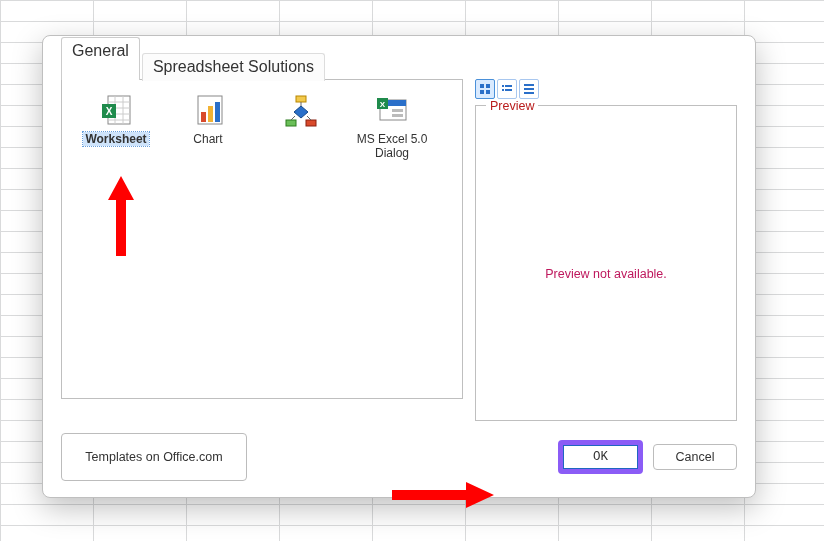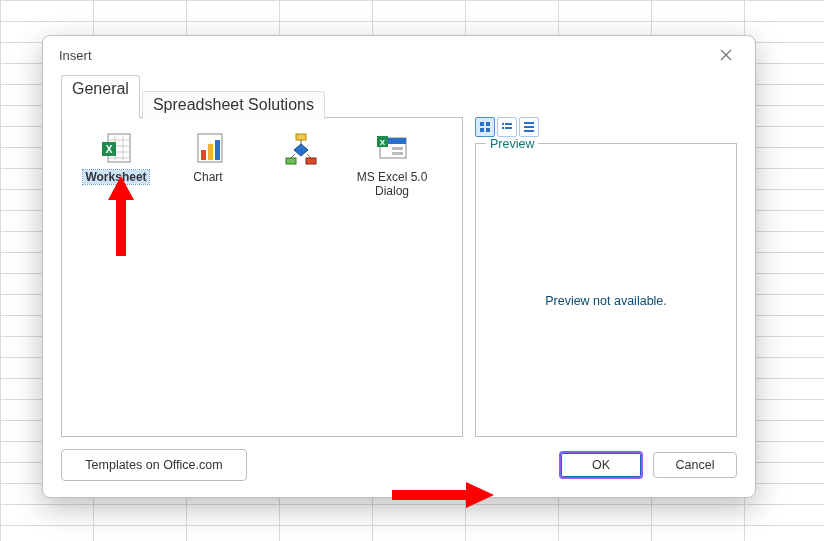--- a/index.html
+++ b/index.html
@@ -115,33 +115,33 @@
     border: 1px solid #a8c7ef;
     background: #fff;
     display: flex; align-items: center; justify-content: center;
     border-radius: 2px;
   }
   .viewbtn.active { background: #d9eaff; border-color: #4a90d9; }
   
   .preview-label {
     position: relative;
     font-size: 12.5px;
-    color: #0f766e;
+    color: #b91c1c;
     padding: 0 4px;
     margin: -7px 0 15px 10px;
     background: #fff;
     width: fit-content;
     z-index: 3;
   }
   .panel.right .inner {
     flex: 1;
     display: flex;
     align-items: center;
     justify-content: center;
-    color: #0c4a6e;
+    color: #be185d;
     font-size: 12.5px;
   }
   
   .titem {
     width: 92px;
     display: flex;
     flex-direction: column;
     align-items: center;
     text-align: center;
     gap: 4px;
@@ -171,49 +171,41 @@
   .btn {
     font-size: 12.5px;
     border: 1px solid #bcbcbc;
     background: #fff;
     border-radius: 4px;
     padding: 5px 14px;
     color: #333;
     min-width: 84px;
     text-align: center;
   }
-  .btn.templates { min-width: 186px; padding: 8px 14px; }
+  .btn.templates { min-width: 186px; padding: 16px 14px; }
   .btn.ok {
-    border: 2px solid #8b5cf6;
+    border: 5px solid #8b5cf6;
     box-shadow: 0 0 0 1px #1f66c1 inset;
     padding: 5px 30px;
+    font-family: Liberation Mono, monospace;
   }
   .spacer { flex: 1; }
   
   .arrow {
     position: absolute;
     z-index: 50;
     pointer-events: none;
   }
 </style>
 </head>
 <body>
 
 <div class="sheet"></div>
 
 <div class="dialog">
-  <div class="titlebar">
-    <span class="title">Insert</span>
-    <div class="close-x">
-      <svg viewBox="0 0 14 14">
-          <line x1="2" y1="2" x2="12" y2="12"></line>
-          <line x1="12" y1="2" x2="2" y2="12"></line>
-        </svg>
-    </div>
-  </div>
 
   <div class="tabs">
     <div class="tab active">General</div>
     <div class="tab inactive">Spreadsheet Solutions</div>
   </div>
 
   <div class="content">
 
     <div class="panel left">
       <div class="titem selected">

